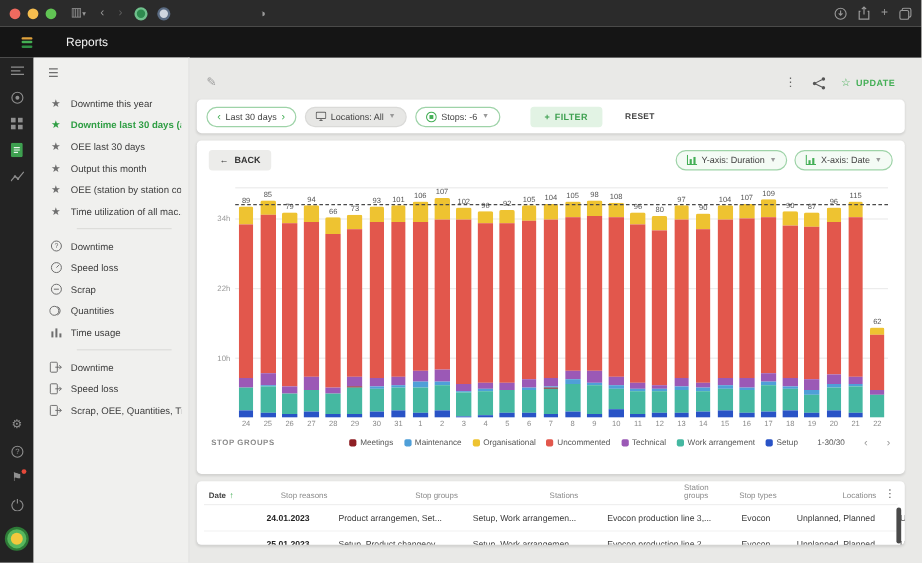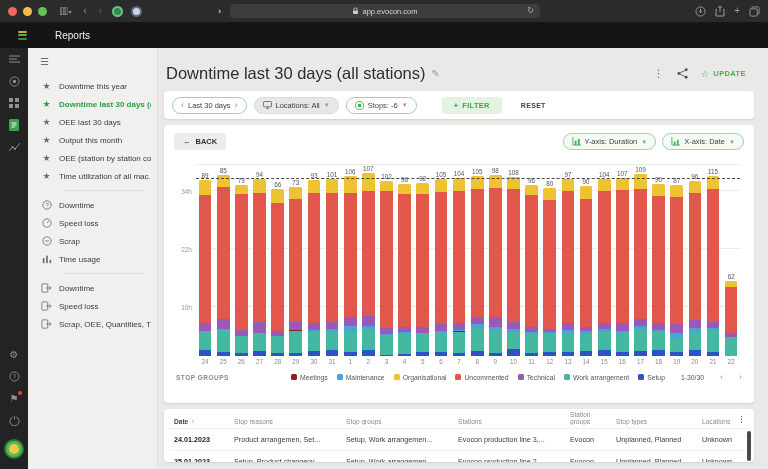--- a/index.html
+++ b/index.html
@@ -116,46 +116,38 @@
   #legend-pag { font-size:6.8px; color:#555; margin-left:16px; }
   .pag-chev { color:#999; font-size:9px; margin-left:16px; }
 
   
   #table-card { margin-top:6px; height:53px; overflow:hidden; position:relative; padding:0 6px; }
   .trow { display:flex; align-items:center; padding:0 4px; }
   #thead { height:20px; border-bottom:1px solid #efefef; color:#8a8a8a; font-size:6.6px; align-items:flex-end; padding-bottom:3px; }
   .tcell { padding-right:6px; white-space:nowrap; overflow:hidden; flex:none; }
   .tcell.wrap { white-space:normal; line-height:1.1; }
   .tbody-row { height:22px; font-size:7.2px; color:#3a3a3a; border-bottom:1px solid #f3f3f3; }
-  .tcell.date { font-weight:bold; color:#222; }
+  .tcell.date { font-weight:bold; color:#222;margin-left:48px; }
   .sort-up { color:#44af56; font-size:7px; margin-left:3px; }
   #tbl-kebab { position:absolute; right:8px; top:5px; color:#555; font-size:9px; }
   #tbl-scroll { position:absolute; right:3px; top:22px; bottom:1px; width:4px; background:#4a4a4a; border-radius:2px; }
 </style>
 </head>
 <body>
 
 <div id="browser">
   <span class="tl r"></span>
   <span class="tl y"></span>
   <span class="tl g"></span>
   <span class="bicon">▥<span style="font-size:6px">▾</span></span>
   <span class="bicon">‹</span>
   <span class="bicon dim">›</span>
   <span class="ext g1"></span>
   <span class="ext g2"></span>
   <span id="shield-ic">◑</span>
-  <div id="url-pill">
-    <svg width="7" height="8" viewBox="0 0 8 9">
-        <path d="M2 4V3a2 2 0 0 1 4 0v1" fill="none" stroke="#cfcfcf" stroke-width="1"></path>
-        <rect x="1.2" y="4" width="5.6" height="4" rx="0.8" fill="#cfcfcf"></rect>
-      </svg>
-    <span>app.evocon.com</span>
-    <span id="url-refresh">↻</span>
-  </div>
   <div id="bright">
     <svg width="11" height="11" viewBox="0 0 12 12">
         <circle cx="6" cy="6" r="5" fill="none" stroke="#9a9a9a"></circle>
         <path d="M6 3v4M4.3 5.6L6 7.3 7.7 5.6" fill="none" stroke="#9a9a9a"></path>
       </svg>
     <svg width="10" height="12" viewBox="0 0 10 12">
         <path d="M5 1v6M3.2 2.6L5 .9l1.8 1.7" fill="none" stroke="#9a9a9a"></path>
         <path d="M2 4.5H1v6.5h8V4.5H8" fill="none" stroke="#9a9a9a"></path>
       </svg>
     <span class="bicon" style="margin:0">+</span>
@@ -280,20 +272,29 @@
         <span class="sb-icon">
           <svg width="10" height="10" viewBox="0 0 12 12">
             <circle cx="6" cy="6" r="5" fill="none" stroke="#6e6e6e"></circle>
             <path d="M3.5 6h5" stroke="#6e6e6e"></path>
           </svg>
         </span>
         <span class="sb-label">Scrap</span>
       </div>
       <div class="sb-item">
         <span class="sb-icon">
+          <svg width="11" height="10" viewBox="0 0 13 12">
+            <circle cx="5" cy="6" r="4.5" fill="none" stroke="#6e6e6e"></circle>
+            <path d="M8 1.8a4.5 4.5 0 0 1 0 8.4" fill="none" stroke="#6e6e6e"></path>
+          </svg>
+        </span>
+        <span class="sb-label">Quantities</span>
+      </div>
+      <div class="sb-item">
+        <span class="sb-icon">
           <svg width="10" height="10" viewBox="0 0 12 12">
             <rect x="1" y="5" width="2" height="6" fill="#6e6e6e"></rect>
             <rect x="5" y="2" width="2" height="9" fill="#6e6e6e"></rect>
             <rect x="9" y="7" width="2" height="4" fill="#6e6e6e"></rect>
           </svg>
         </span>
         <span class="sb-label">Time usage</span>
       </div>
     </div>
   <div class="sb-div"></div>
@@ -324,21 +325,20 @@
           </svg>
         </span>
         <span class="sb-label">Scrap, OEE, Quantities, Ti...</span>
       </div>
     </div>
 </div>
 
 <div id="main">
 
   <div id="page-head">
-    <span id="page-title">Downtime last 30 days (all stations)</span>
     <span id="title-edit">✎</span>
     <span id="head-actions">
       <span id="kebab">⋮</span>
       <svg width="11" height="11" viewBox="0 0 12 12">
           <circle cx="10" cy="2" r="1.6" fill="#555"></circle>
           <circle cx="2" cy="6" r="1.6" fill="#555"></circle>
           <circle cx="10" cy="10" r="1.6" fill="#555"></circle>
           <path d="M3.4 5.3L8.6 2.7M3.4 6.7l5.2 2.6" stroke="#555"></path>
         </svg>
       <span id="update-btn">

